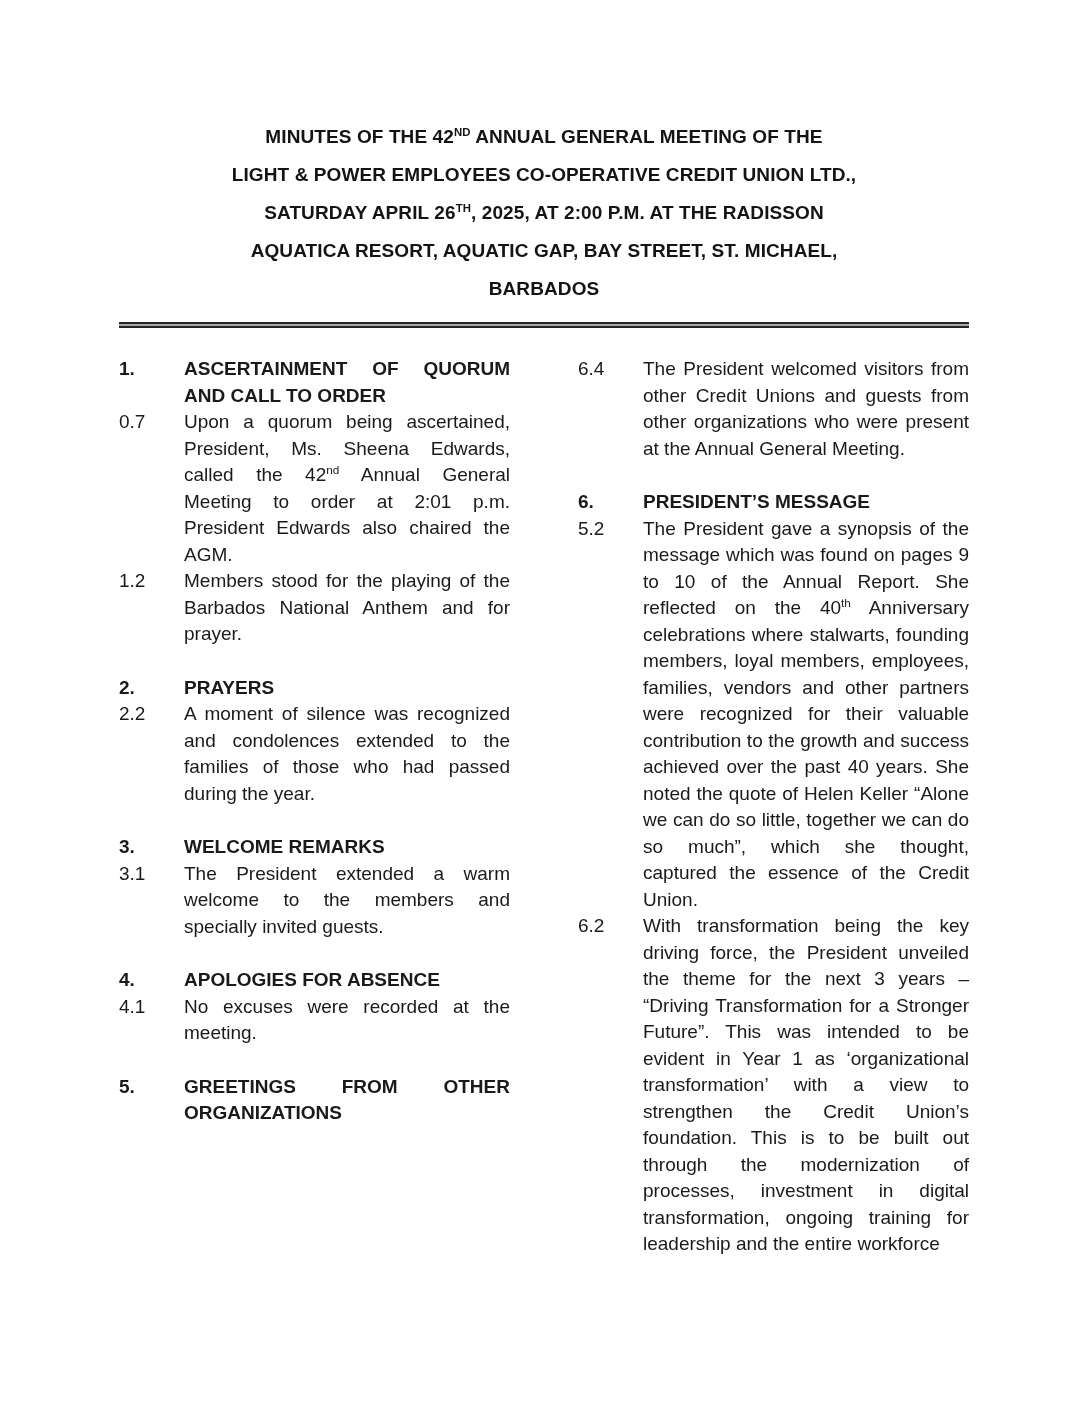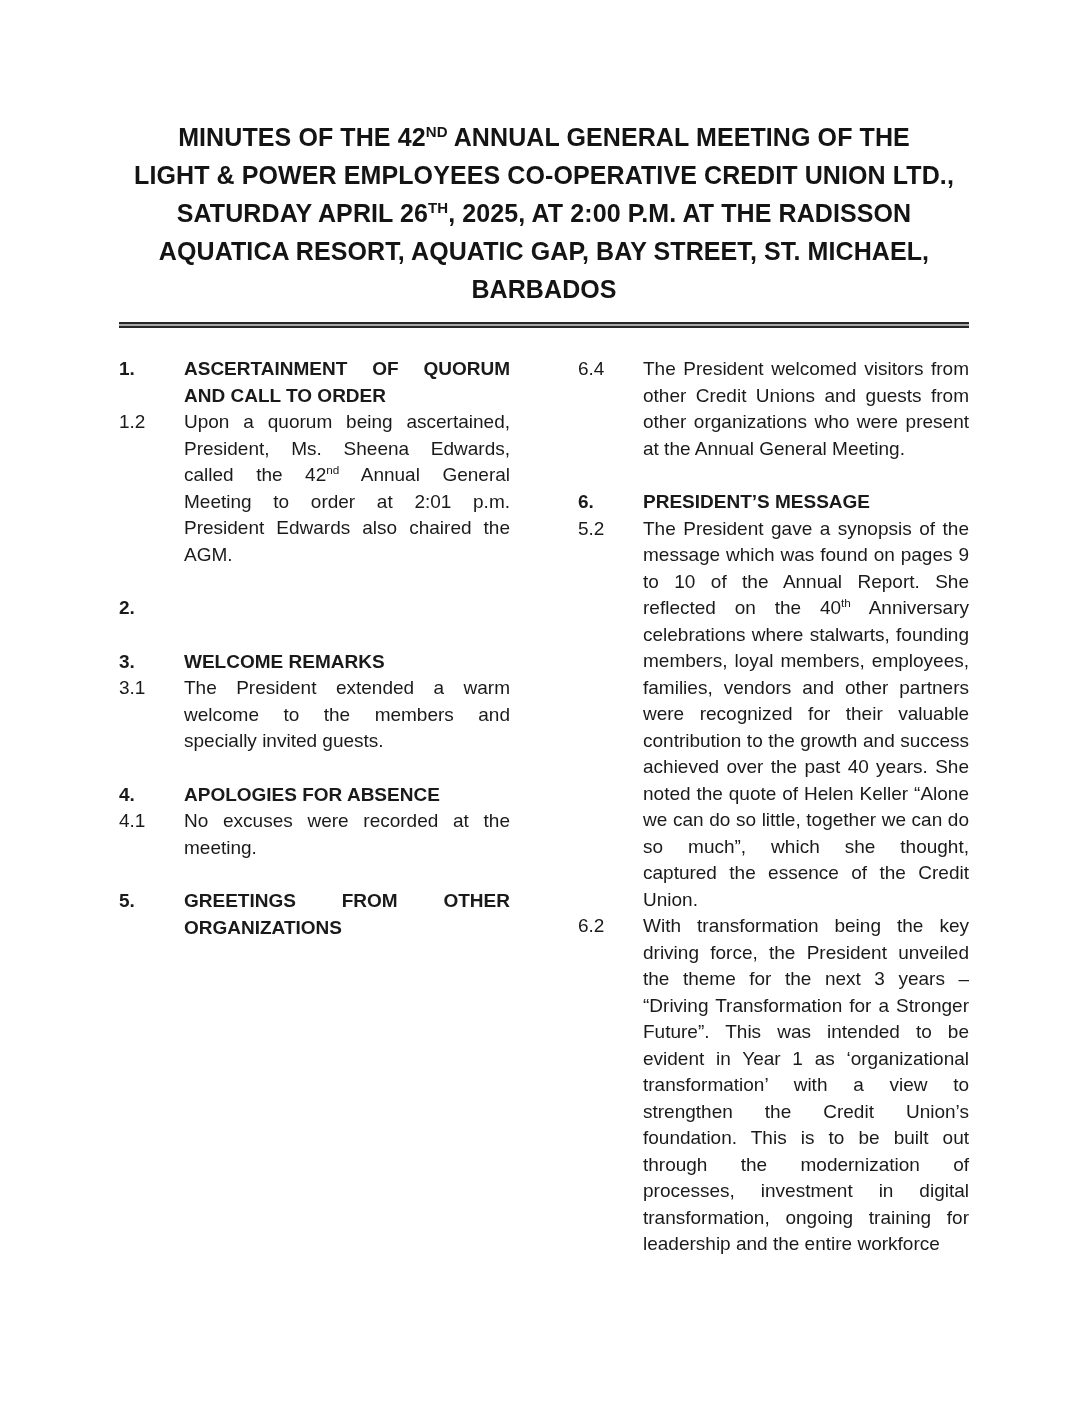--- a/index.html
+++ b/index.html
@@ -14,21 +14,21 @@
     color: #1a1a1a;
     overflow: hidden;
   }
   .page {
     width: 850px;
     margin: 0 auto;
     padding-top: 118px;
   }
   .doc-title {
     font-weight: bold;
-    font-size: 25px;
+    font-size: 19px;
     line-height: 38px;
     text-align: center;
     color: #141414;
     letter-spacing: 0.1px;
   }
   .doc-title sup {
     font-size: 0.6em;
     vertical-align: super;
     line-height: 0;
   }
@@ -87,25 +87,34 @@
       <div><span>BARBADOS</span></div>
     </div>
   <div class="title-divider"></div>
   <div class="columns">
     <div class="col">
         <div class="row heading">
           <div class="num">1.</div>
           <div class="txt"><span>ASCERTAINMENT OF QUORUM AND CALL TO ORDER</span></div>
         </div>
         <div class="row item">
+          <div class="num">0.7</div>
+          <div class="txt"><span>Upon a quorum being ascertained, President, Ms. Sheena Edwards, called the 42</span><sup>nd</sup><span> Annual General Meeting to order at 2:01 p.m. President Edwards also chaired the AGM.</span></div>
+        </div>
+        <div class="row item">
           <div class="num">1.2</div>
-          <div class="txt"><span>Upon a quorum being ascertained, President, Ms. Sheena Edwards, called the 42</span><sup>nd</sup><span> Annual General Meeting to order at 2:01 p.m. President Edwards also chaired the AGM.</span></div>
+          <div class="txt"><span>Members stood for the playing of the Barbados National Anthem and for prayer.</span></div>
         </div>
         <div class="row heading">
           <div class="num">2.</div>
+          <div class="txt"><span>PRAYERS</span></div>
+        </div>
+        <div class="row item">
+          <div class="num">2.2</div>
+          <div class="txt"><span>A moment of silence was recognized and condolences extended to the families of those who had passed during the year.</span></div>
         </div>
         <div class="row heading">
           <div class="num">3.</div>
           <div class="txt"><span>WELCOME REMARKS</span></div>
         </div>
         <div class="row item">
           <div class="num">3.1</div>
           <div class="txt"><span>The President extended a warm welcome to the members and specially invited guests.</span></div>
         </div>
         <div class="row heading">

